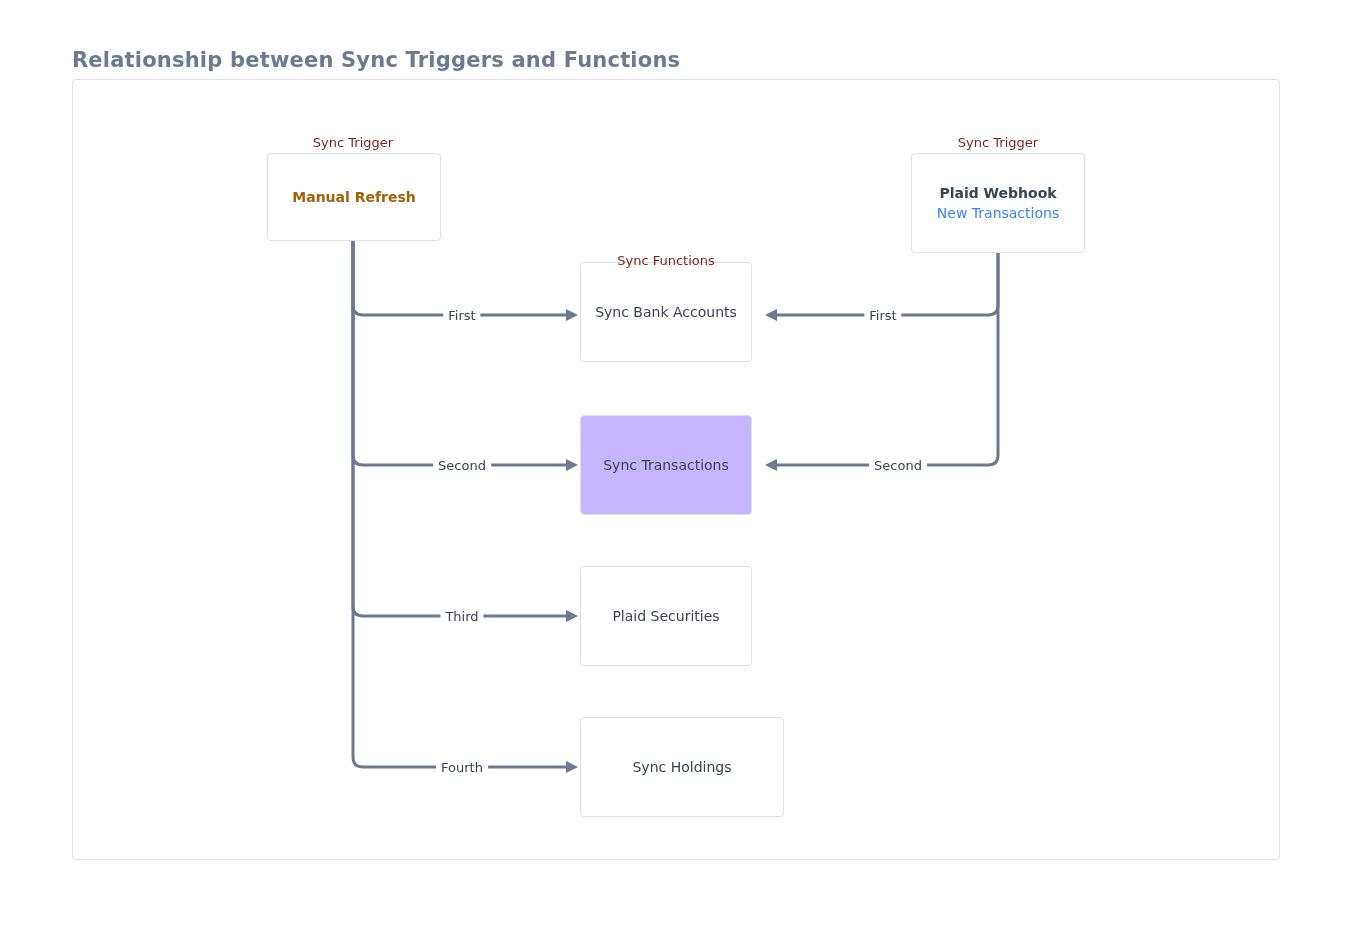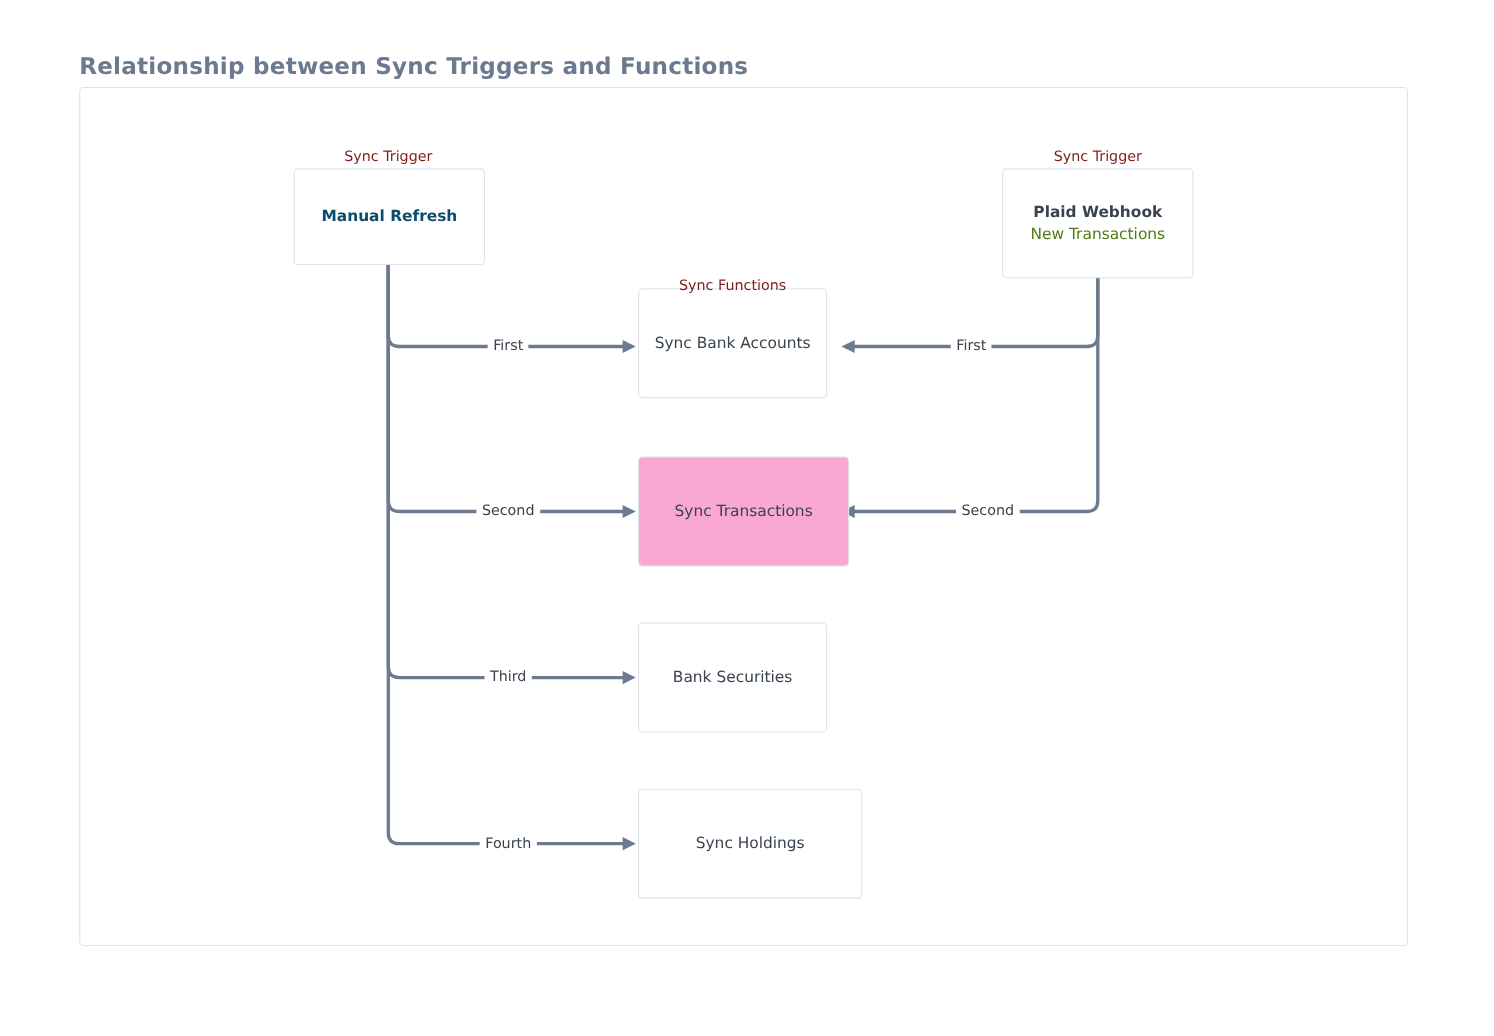--- a/index.html
+++ b/index.html
@@ -107,34 +107,34 @@
       <path d="M 353 241 L 353 757 Q 353 767 363 767 L 568 767" fill="none" stroke="#6b7a8f" stroke-width="3" stroke-linecap="butt" stroke-linejoin="round"></path>
       <polygon points="578,767 566,761 566,773" fill="#6b7a8f"></polygon>
       <path d="M 998 241 L 998 305 Q 998 315 988 315 L 775 315" fill="none" stroke="#6b7a8f" stroke-width="3" stroke-linecap="butt" stroke-linejoin="round"></path>
       <polygon points="765,315 777,309 777,321" fill="#6b7a8f"></polygon>
       <path d="M 998 241 L 998 455 Q 998 465 988 465 L 775 465" fill="none" stroke="#6b7a8f" stroke-width="3" stroke-linecap="butt" stroke-linejoin="round"></path>
       <polygon points="765,465 777,459 777,471" fill="#6b7a8f"></polygon>
     </svg>
 
   <div id="node-layer">
       <div class="node-box" style="left: 267px; top: 153px; width: 174px; height: 88px; border-color: rgb(221, 227, 234); background: rgb(255, 255, 255);">
-        <div class="node-line bold" style="color: #0c4a6e;">Manual Refresh</div>
+        <div class="node-line bold" style="color: #a16207;">Manual Refresh</div>
       </div>
       <div class="node-box" style="left: 911px; top: 153px; width: 174px; height: 100px; border-color: rgb(221, 227, 234); background: rgb(255, 255, 255);">
         <div class="node-line bold" style="color: rgb(57, 67, 79);">Plaid Webhook</div>
-        <div class="node-line" style="color: #4d7c0f;">New Transactions</div>
+        <div class="node-line" style="color: #3b82f6;">New Transactions</div>
       </div>
       <div class="node-box" style="left: 580px; top: 262px; width: 172px; height: 100px; border-color: rgb(221, 227, 234); background: rgb(255, 255, 255);">
         <div class="node-line" style="color: rgb(57, 67, 79);">Sync Bank Accounts</div>
       </div>
-      <div class="node-box" style="left: 580px; top: 415px; width: 192px; height: 100px; border-color: rgb(221, 227, 234); background: #f9a8d4;">
+      <div class="node-box" style="left: 580px; top: 415px; width: 172px; height: 100px; border-color: rgb(221, 227, 234); background: #c4b5fd;">
         <div class="node-line" style="color: rgb(57, 67, 79);">Sync Transactions</div>
       </div>
       <div class="node-box" style="left: 580px; top: 566px; width: 172px; height: 100px; border-color: rgb(221, 227, 234); background: rgb(255, 255, 255);">
-        <div class="node-line" style="color: rgb(57, 67, 79);">Bank Securities</div>
+        <div class="node-line" style="color: rgb(57, 67, 79);">Plaid Securities</div>
       </div>
       <div class="node-box" style="left: 580px; top: 717px; width: 204px; height: 100px; border-color: rgb(221, 227, 234); background: rgb(255, 255, 255);">
         <div class="node-line" style="color: rgb(57, 67, 79);">Sync Holdings</div>
       </div>
       <div class="group-label" style="left: 353px; top: 135px;">Sync Trigger</div>
       <div class="group-label" style="left: 666px; top: 253px;">Sync Functions</div>
       <div class="group-label" style="left: 998px; top: 135px;">Sync Trigger</div>
       <div class="edge-label" style="left: 462px; top: 315px; color: rgb(57, 67, 79);">First</div>
       <div class="edge-label" style="left: 462px; top: 465px; color: rgb(57, 67, 79);">Second</div>
       <div class="edge-label" style="left: 462px; top: 616px; color: rgb(57, 67, 79); text-align: right;">Third</div>

